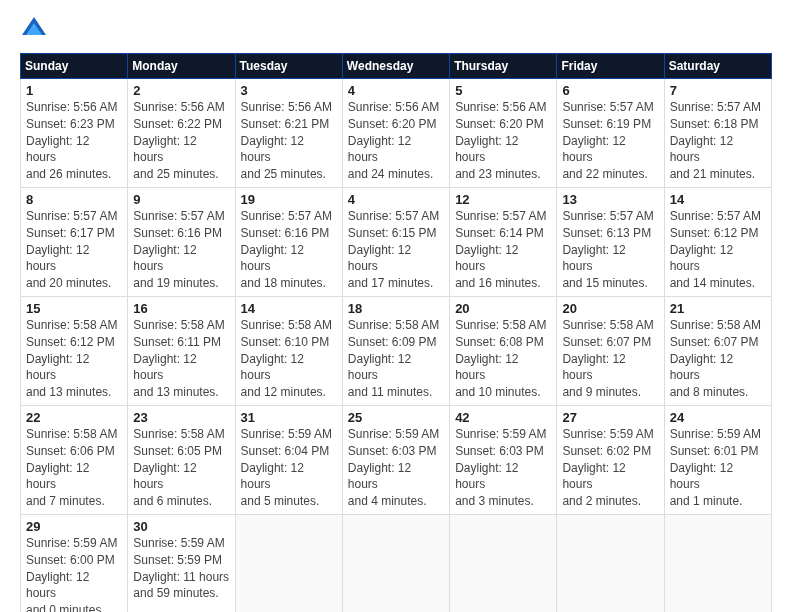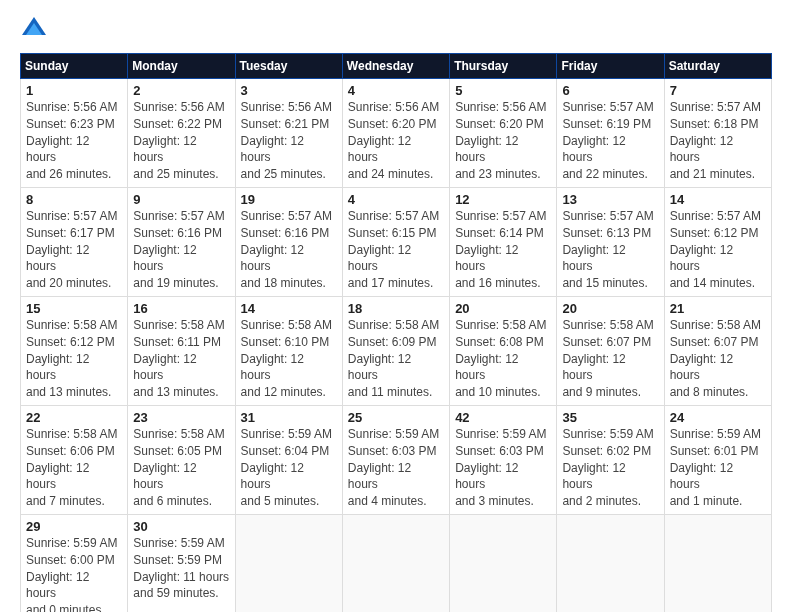--- a/index.html
+++ b/index.html
@@ -308,21 +308,21 @@
 and 4 minutes.</div>
           </td>
           <td>
             <span class="day-num">42</span>
             <div class="day-info" style="white-space: pre-line;">Sunrise: 5:59 AM
 Sunset: 6:03 PM
 Daylight: 12 hours
 and 3 minutes.</div>
           </td>
           <td>
-            <span class="day-num">35</span>
+            <span class="day-num">27</span>
             <div class="day-info" style="white-space: pre-line;">Sunrise: 5:59 AM
 Sunset: 6:02 PM
 Daylight: 12 hours
 and 2 minutes.</div>
           </td>
           <td>
             <span class="day-num">24</span>
             <div class="day-info" style="white-space: pre-line;">Sunrise: 5:59 AM
 Sunset: 6:01 PM
 Daylight: 12 hours

